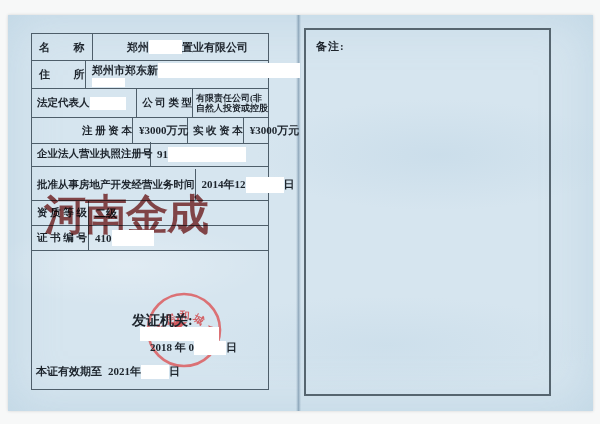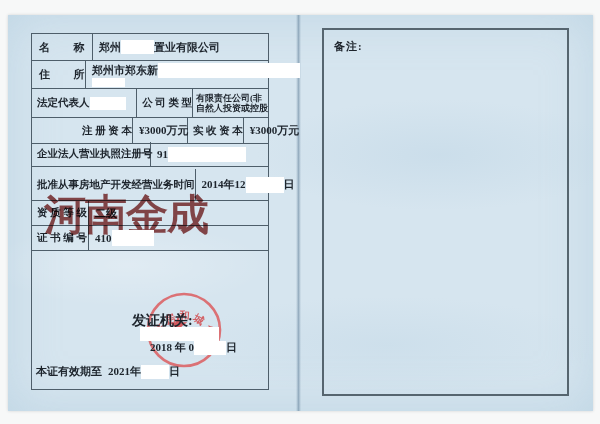--- a/index.html
+++ b/index.html
@@ -51,37 +51,37 @@
   .gap6{width:6px;display:inline-block;}
   
   .wm-red{
     position:absolute;left:44px;top:187px;z-index:25;
     font-size:42px;font-weight:700;letter-spacing:-1px;white-space:nowrap;
     color:#7f1d1d;opacity:.8;mix-blend-mode:multiply;
   }
   .seal{position:absolute;left:138px;top:286px;width:92px;height:92px;z-index:15;}
   
   .rbox{
-    position:absolute;left:322px;top:28px;width:247px;height:368px;
+    position:absolute;left:304px;top:28px;width:247px;height:368px;
     border:2px solid #56656f;box-sizing:border-box;
   }
   .remark-lbl{position:absolute;left:10px;top:9px;font-size:11px;font-weight:700;letter-spacing:1px;}
 </style>
 </head>
 <body>
 
 <div class="screen">
 
   <div class="paper"></div>
   <div class="paper-mottle"></div>
   <div class="fold-line"></div>
 
   <div class="tbox">
 
-    <div class="row" style="top:0;height:27px;">
+    <div class="row" style="top:0;height:27px;gap:28px;">
       <div class="cell bR" style="width:61px;">
         <span class="lbl">名　　称</span>
       </div>
       <div class="cell val" style="flex:1;">
         <span>郑州</span>
         <span class="wb" style="width:33px;height:14px;"></span>
         <span>置业有限公司</span>
       </div>
     </div>
 

